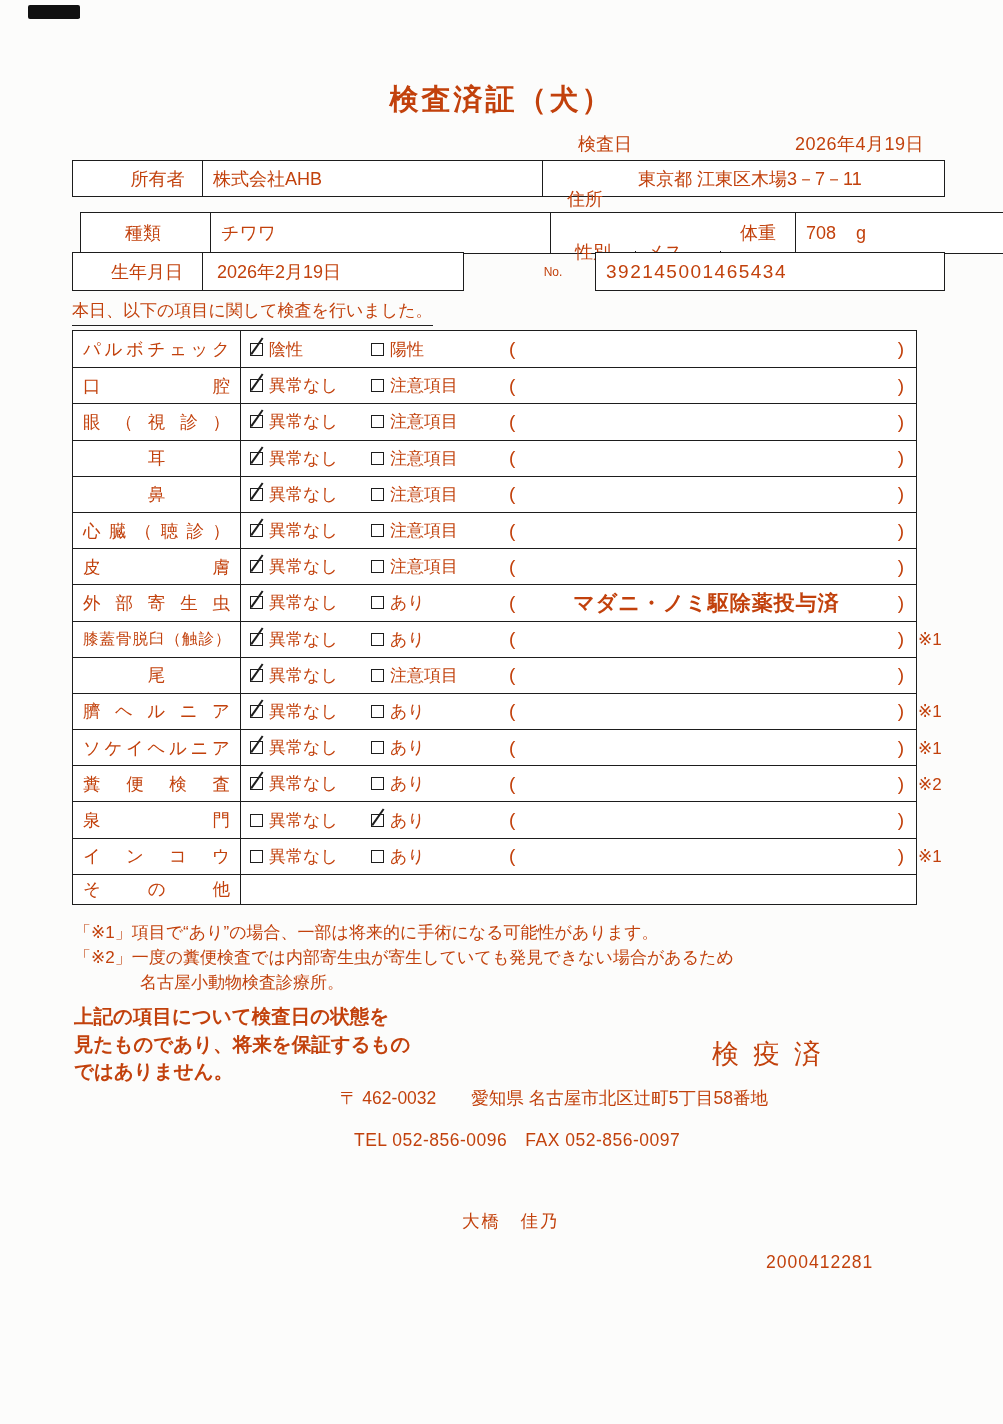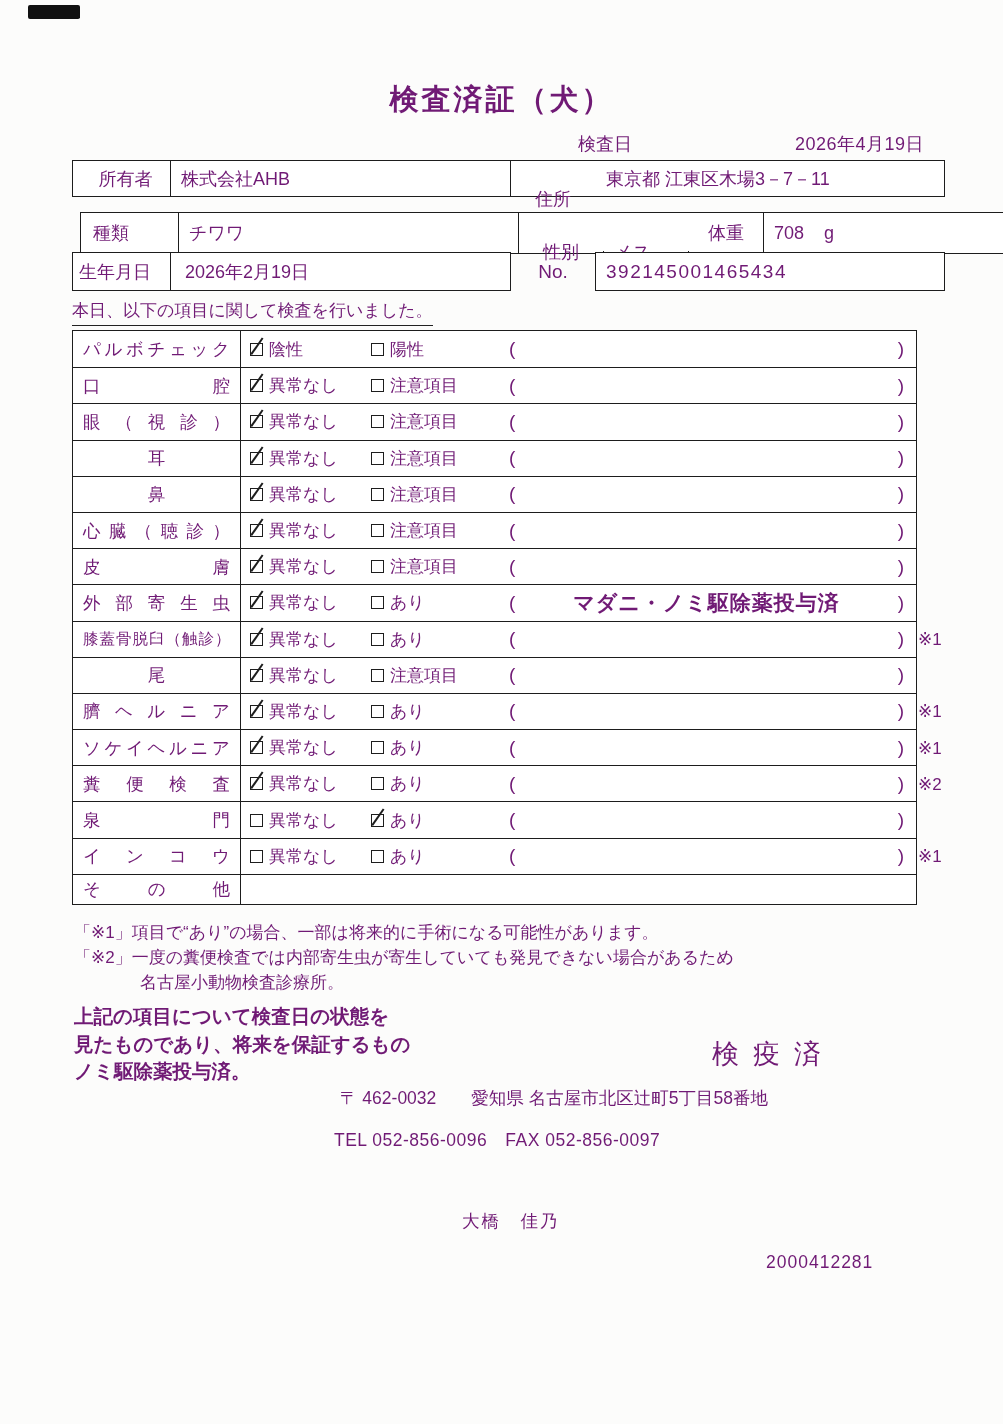--- a/index.html
+++ b/index.html
@@ -1,47 +1,47 @@
 <!DOCTYPE html>
 <html><head>
 <meta charset="utf-8">
 <style>
   * { margin:0; padding:0; box-sizing:border-box; }
   html, body { background:#dddddd; }
   .doc {
     position:relative; width:1003px; height:1424px; margin:0 auto;
-    background:#fcfcfb; color:#701a75;
+    background:#fcfcfb; color:#c2410c;
     font-family:"Liberation Sans","DejaVu Sans",sans-serif;
     overflow:hidden;
   }
   .artifact { position:absolute; left:28px; top:5px; width:52px; height:14px; background:#111; border-radius:2px; }
   .artifact2 { position:absolute; left:62px; top:8px; width:18px; height:10px; background:#111; }
 
   .title { position:absolute; top:80px; left:0; width:100%; text-align:center;
            font-size:29px; font-weight:bold; letter-spacing:3px; }
 
   .date-label { position:absolute; top:132px; left:578px; font-size:18px; }
   .date-value { position:absolute; top:132px; left:795px; font-size:18px; letter-spacing:0.5px; }
 
   .tbl { position:absolute; display:flex; border:1.6px solid #1d1d1d; background:#fff; }
   .c { display:flex; align-items:center; border-right:1.6px solid #1d1d1d; font-size:18px; padding:0 10px; }
   .c.lastc { border-right:none; }
   .c.lab { justify-content:center; padding:0 4px; }
-  .c.lableft { padding-left:12px; }
+  .c.lableft { padding-left:12px;margin-left:32px; }
   .w98 { width:98px; } .w340 { width:340px; } .w85 { width:85px;margin-top:38px; } .w75 { width:75px; }
   .fill { flex:1; }
 
   .owner-table { top:160px; left:72px; width:873px; height:37px; }
   .animal-r1 { top:212px; left:80px; width:981px; height:42px; }
   .weightcell { justify-content:flex-start; padding-right:16px; gap:20px; }
 
-  .r2-left { position:absolute; top:252px; left:72px; width:439px; height:39px;
+  .r2-left { position:absolute; top:252px; left:72px; width:392px; height:39px;
              display:flex; border:1.6px solid #1d1d1d; background:#fff; }
   .r2-no { position:absolute; top:252px; left:511px; width:84px; height:39px;
-           display:flex; align-items:center; justify-content:center; font-size:19px; }
+           display:flex; align-items:center; justify-content:center; font-size:12px; }
   .r2-num { position:absolute; top:252px; left:595px; width:350px; height:39px;
             display:flex; align-items:center; border:1.6px solid #1d1d1d; background:#fff;
             padding-left:10px; font-size:19px; letter-spacing:1.5px; }
 
   .intro { position:absolute; top:299px; left:72px; font-size:17px;
            border-bottom:1.5px solid #222; padding-bottom:3px; }
 
   .inspection-table { position:absolute; top:330px; left:72px; width:845px;
                       border:1.8px solid #1d1d1d; background:#fff; }
   .irow { position:relative; display:flex; align-items:stretch; height:36.2px;
@@ -68,21 +68,21 @@
               font-size:17px; width:38px; }
 
   .footnotes { position:absolute; top:920px; left:74px; font-size:17px; line-height:25px; }
   .footnote-indent { padding-left:66px; }
 
   .disclaimer { position:absolute; top:1003px; left:74px; font-size:19.5px;
                 font-weight:bold; line-height:27.5px; }
   .stamp { position:absolute; top:1036px; left:712px; font-size:27px; letter-spacing:14px; }
 
   .postal { position:absolute; top:1086px; left:340px; font-size:17.5px; }
-  .telfax { position:absolute; top:1128px; left:334px; font-size:17.5px; letter-spacing:0.5px; }
+  .telfax { position:absolute; top:1128px; left:354px; font-size:17.5px; letter-spacing:0.5px; }
   .clinic-name { position:absolute; top:1178px; left:338px; font-size:21.5px; letter-spacing:1px; }
   .doctor { position:absolute; top:1209px; left:462px; font-size:17.5px; letter-spacing:2px; }
   .serial { position:absolute; top:1252px; left:766px; font-size:17.5px; letter-spacing:1px; }
 </style>
 </head>
 <body>
 
 <div class="doc">
   <div class="artifact"></div>
   <div class="artifact2"></div>
@@ -453,21 +453,21 @@
 
   <div class="footnotes">
     <div>「※1」項目で“あり”の場合、一部は将来的に手術になる可能性があります。</div>
     <div>「※2」一度の糞便検査では内部寄生虫が寄生していても発見できない場合があるため</div>
     <div class="footnote-indent">名古屋小動物検査診療所。</div>
   </div>
 
   <div class="disclaimer">
     <div>上記の項目について検査日の状態を</div>
     <div>見たものであり、将来を保証するもの</div>
-    <div>ノミ駆除薬投与済。</div>
+    <div>ではありません。</div>
   </div>
 
   <div class="stamp">検疫済</div>
 
   <div class="postal">〒 462-0032　　愛知県 名古屋市北区辻町5丁目58番地</div>
   <div class="telfax">TEL 052-856-0096　FAX 052-856-0097</div>
   <div class="doctor">大橋　佳乃</div>
   <div class="serial">2000412281</div>
 </div>
 

